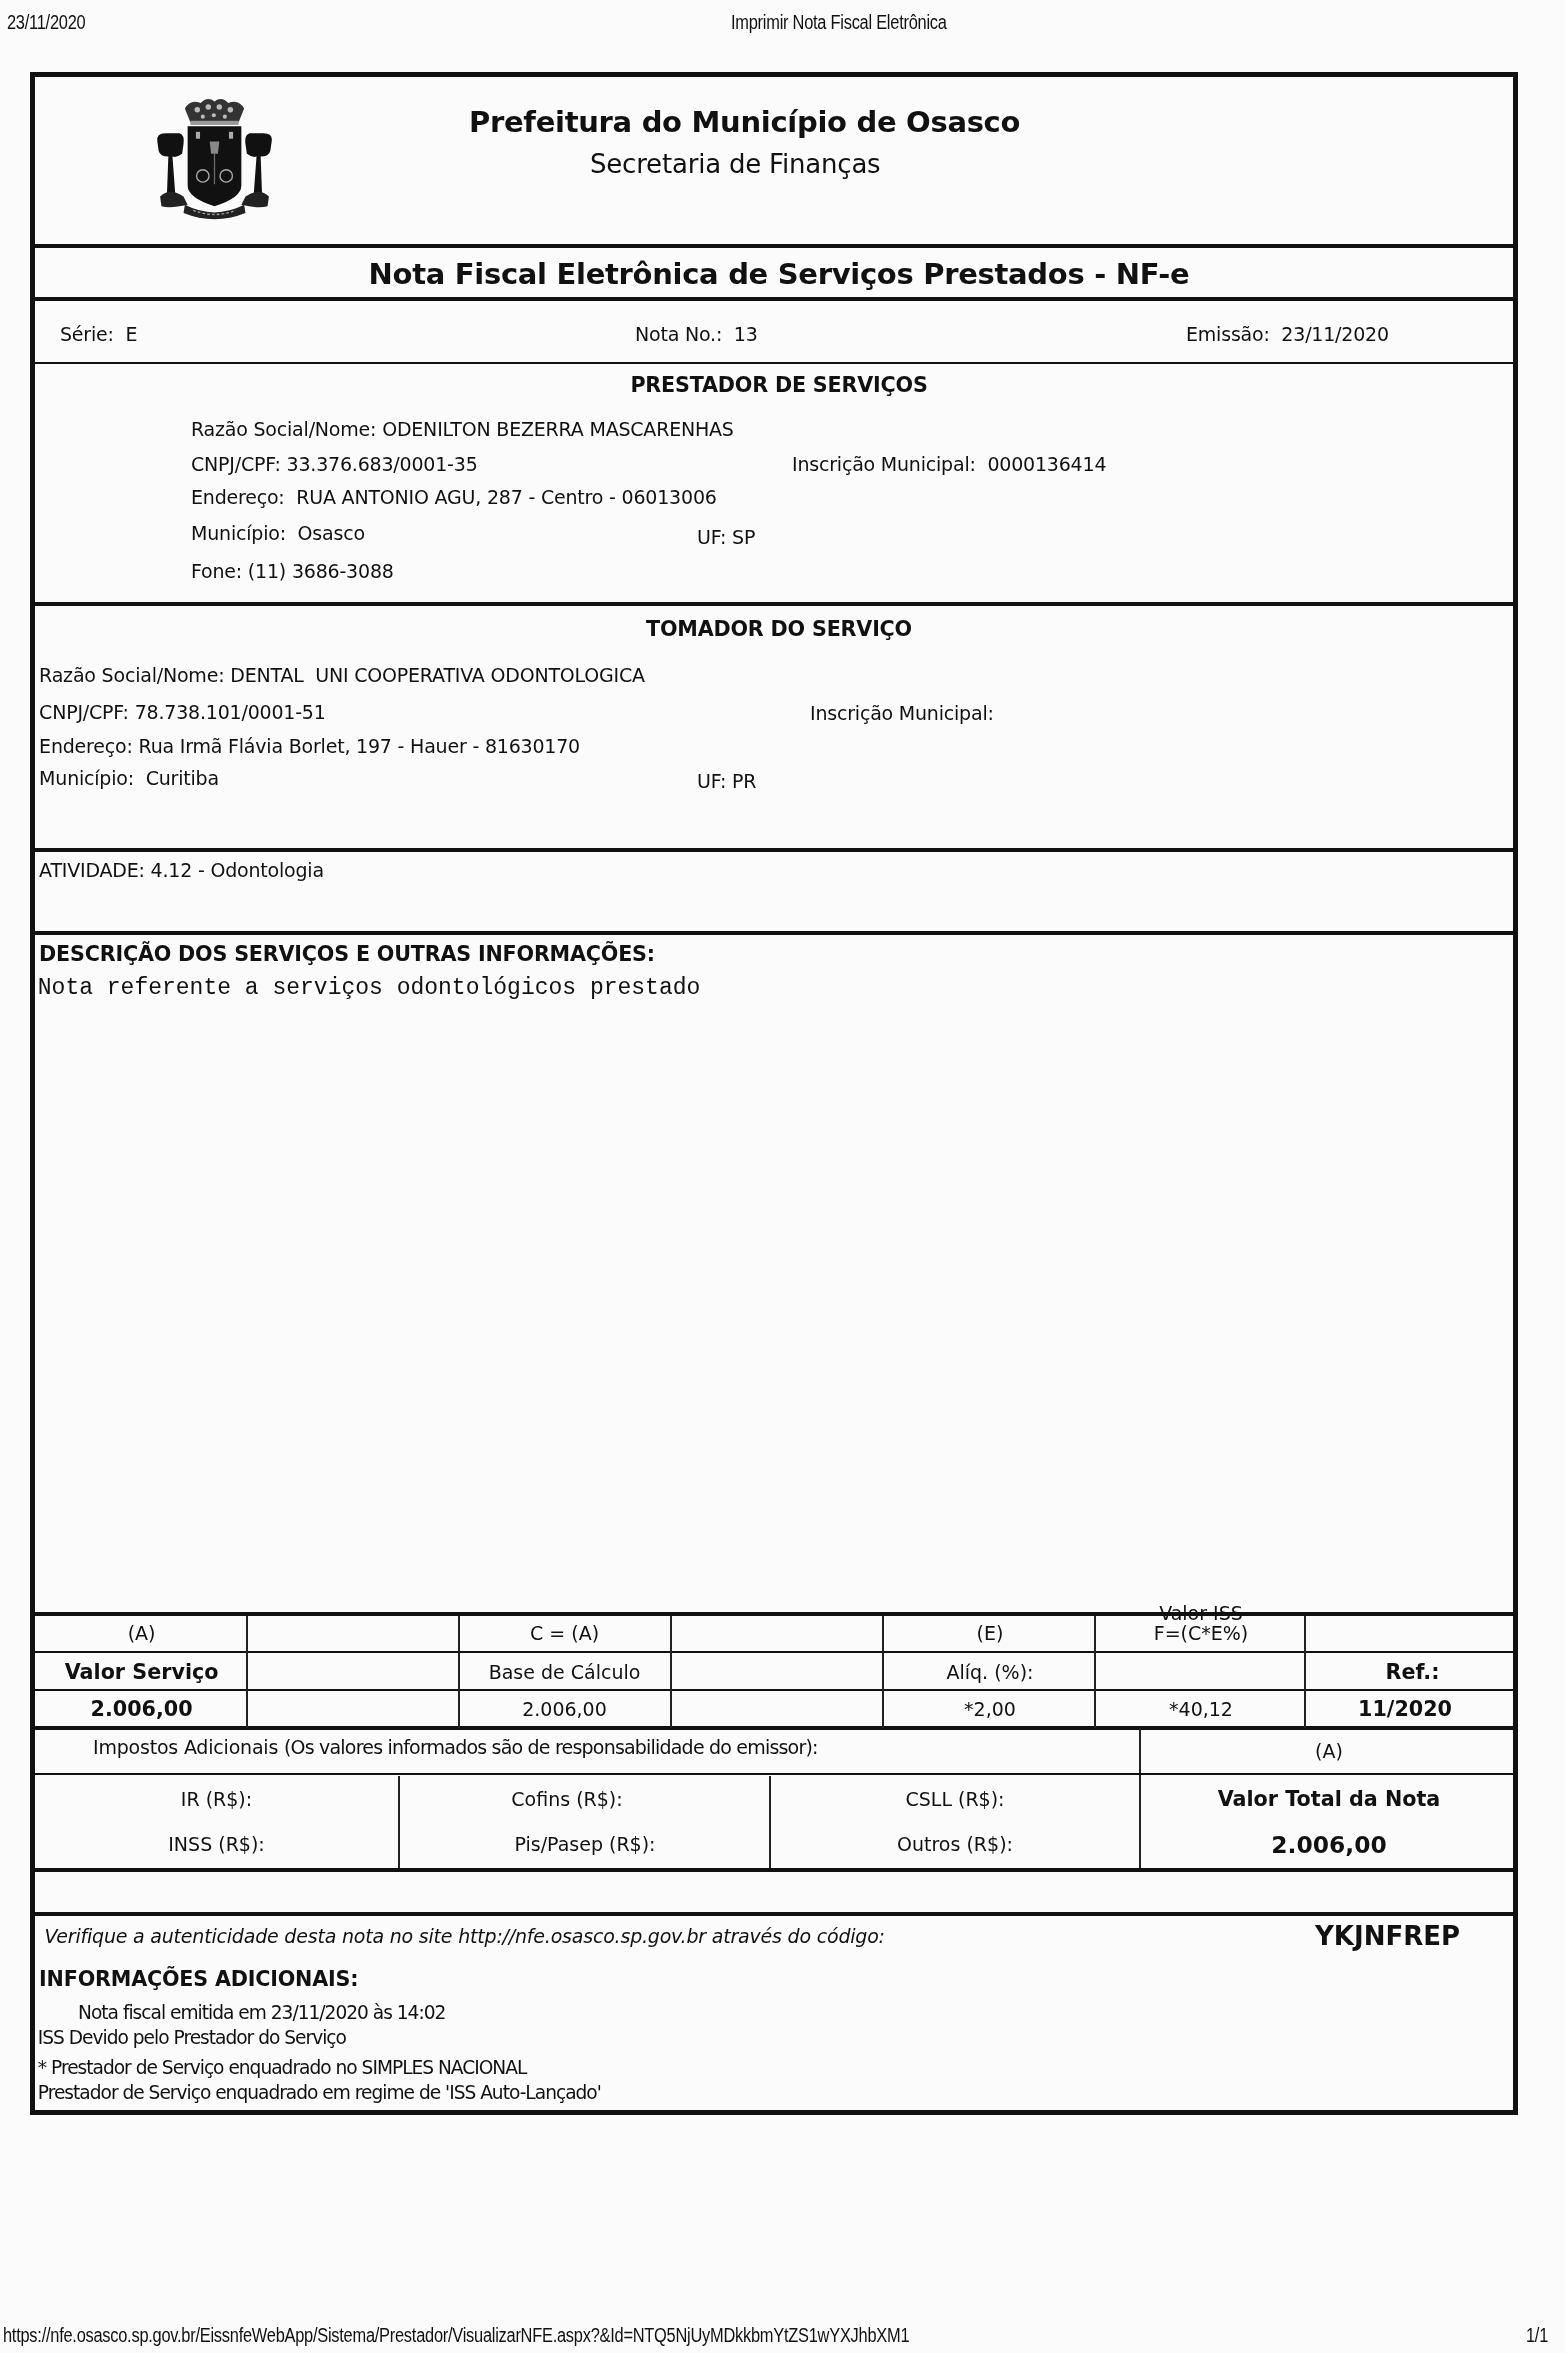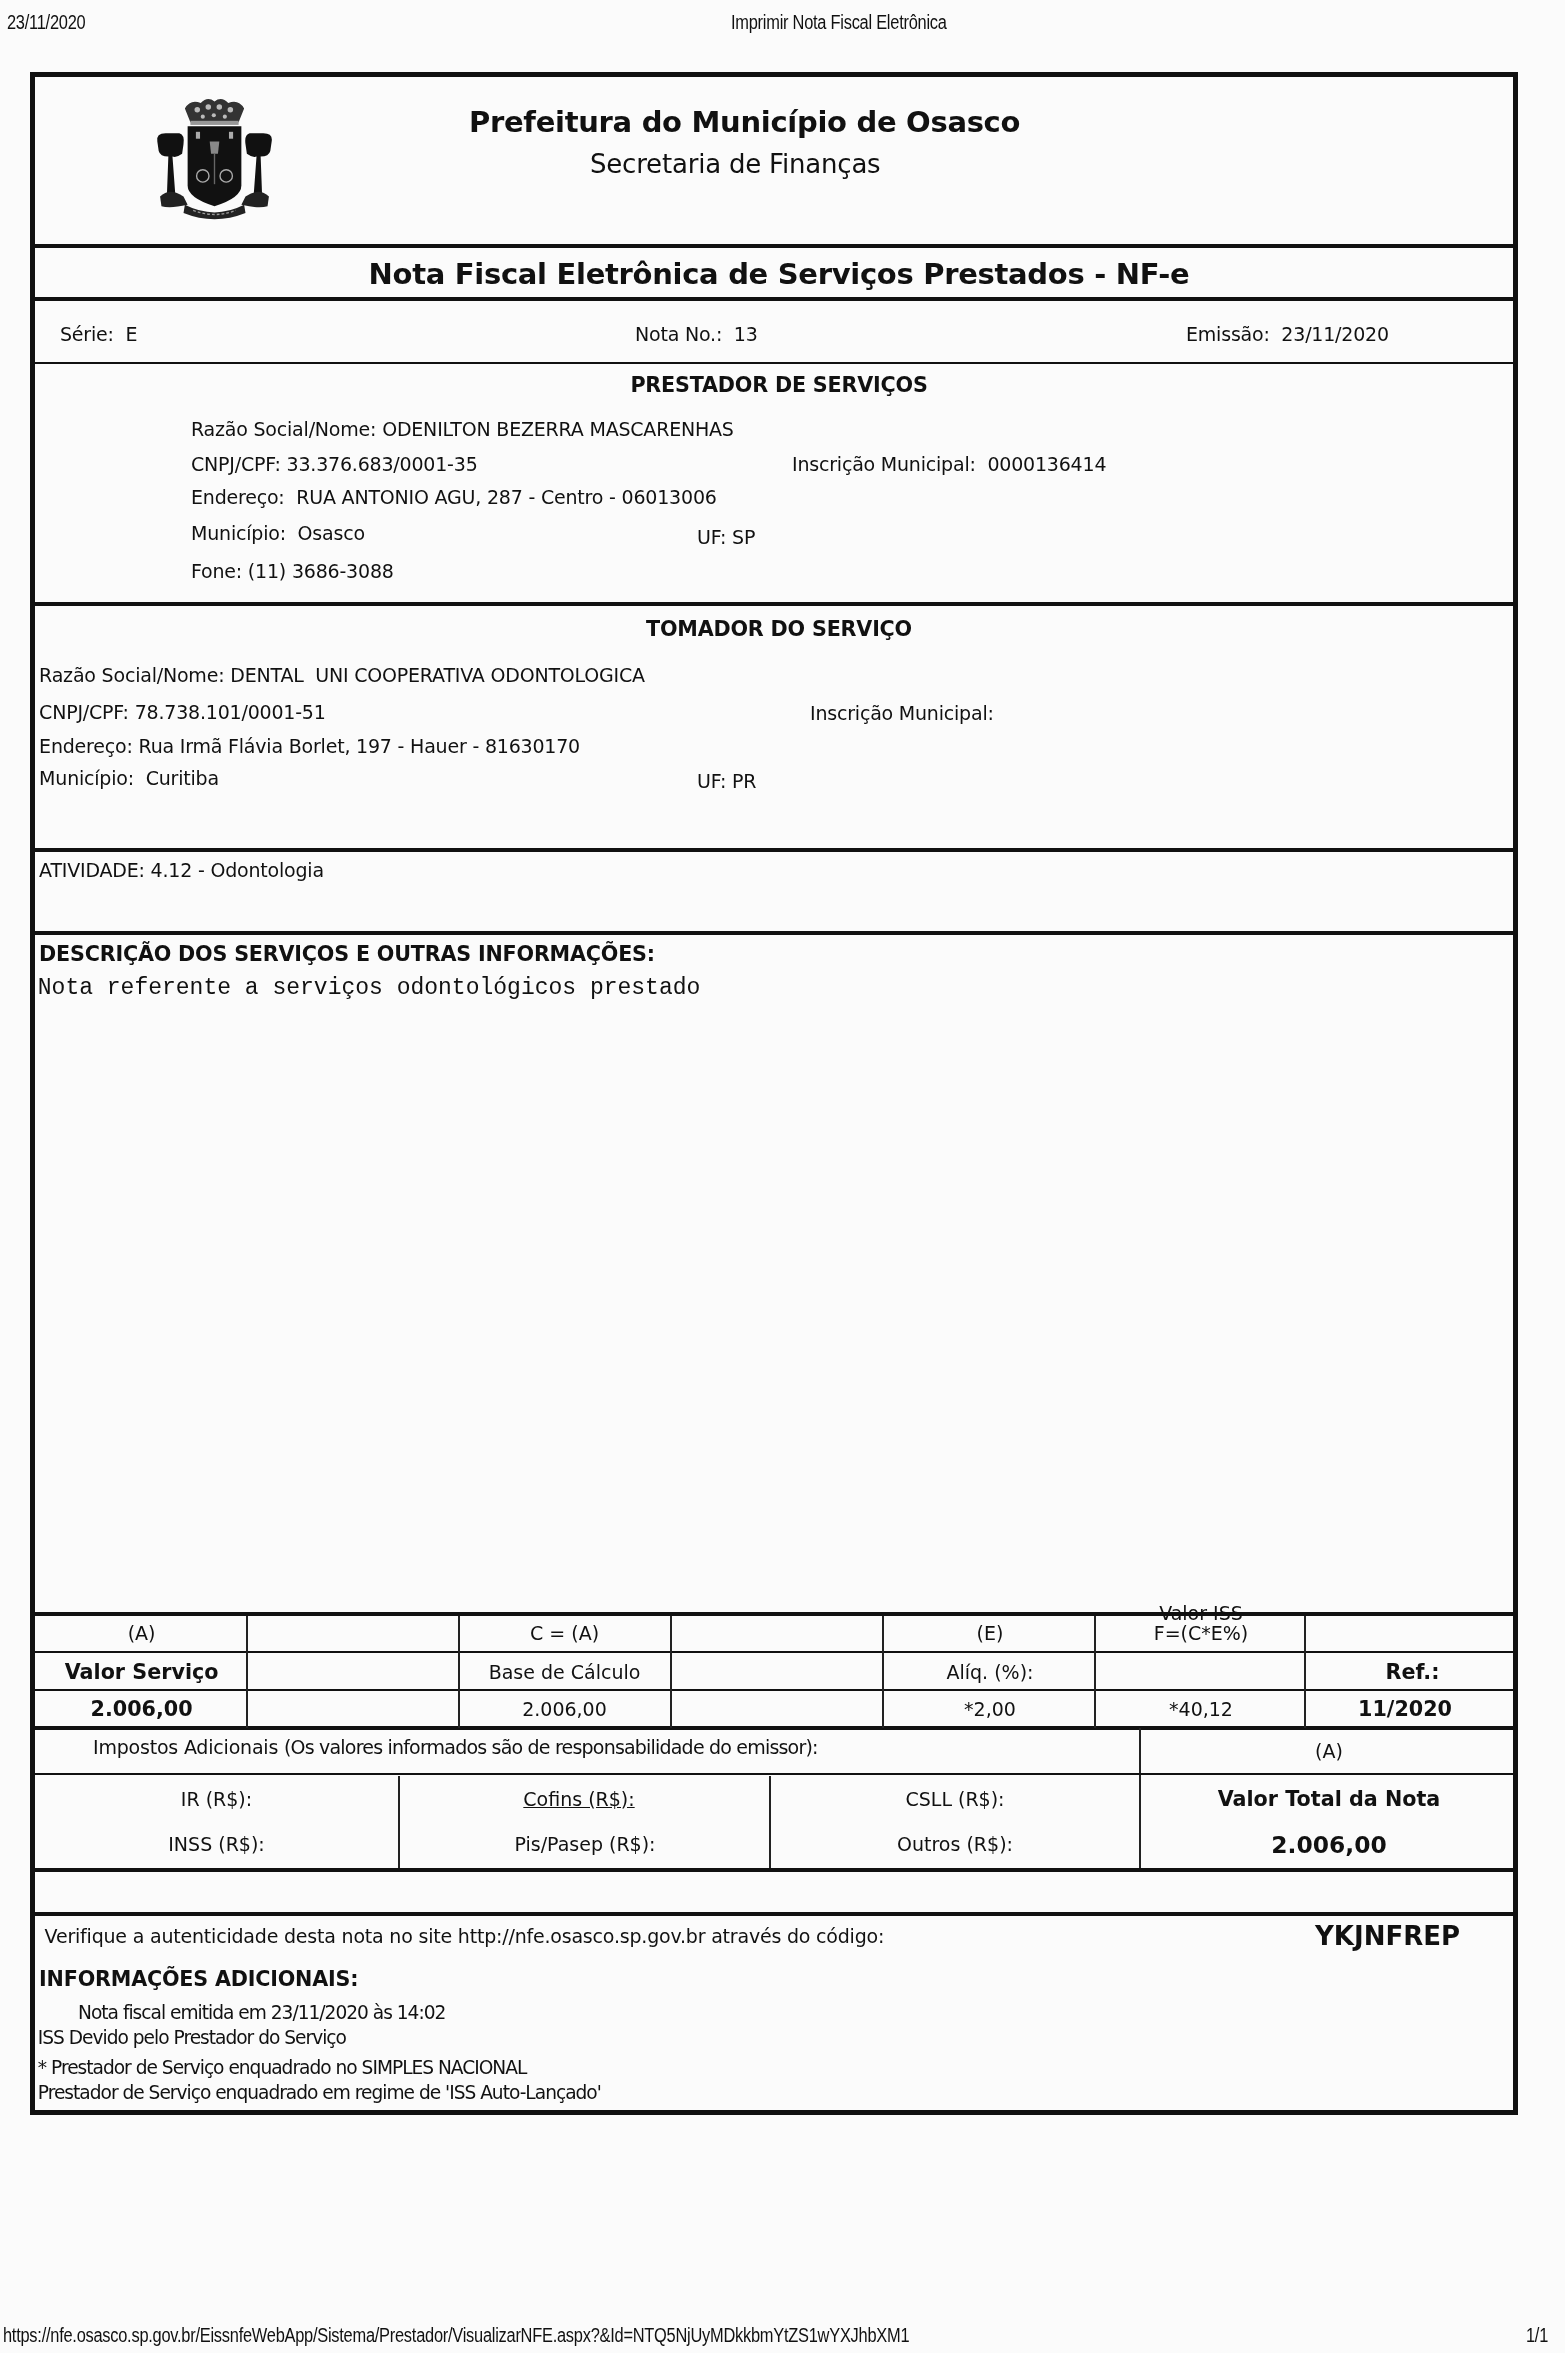--- a/index.html
+++ b/index.html
@@ -175,33 +175,33 @@
     <span style="letter-spacing:-0.8px;">(Os valores informados são de responsabilidade do emissor):</span>
   </div>
   <div class="vline" style="left:1104px; top:1651px; height:142px;"></div>
   <div class="cell" style="left:1106px; top:1652px; width:376px; height:44px;">(A)</div>
   <div class="hline thin" style="top:1696px;"></div>
 
   <div class="vline" style="left:363px; top:1699px; height:94px;"></div>
   <div class="vline" style="left:734px; top:1699px; height:94px;"></div>
 
   <div class="cell small" style="left:0px; top:1699px; width:363px; height:45px;">IR (R$):</div>
-  <div class="cell small" style="left:360px; top:1699px; width:368px; height:45px;text-decoration:underline;">Cofins (R$):</div>
+  <div class="cell small" style="left:348px; top:1699px; width:368px; height:45px;">Cofins (R$):</div>
   <div class="cell small" style="left:736px; top:1699px; width:368px; height:45px;">CSLL (R$):</div>
   <div class="cell small" style="left:0px; top:1744px; width:363px; height:45px;">INSS (R$):</div>
   <div class="cell small" style="left:366px; top:1744px; width:368px; height:45px;">Pis/Pasep (R$):</div>
   <div class="cell small" style="left:736px; top:1744px; width:368px; height:45px;">Outros (R$):</div>
 
   <div class="cell b" style="left:1106px; top:1699px; width:376px; height:45px;">Valor Total da Nota</div>
   <div class="cell b" style="left:1106px; top:1744px; width:376px; height:48px; font-size:23.4px;">2.006,00</div>
 
   <div class="hline" style="top:1791px;"></div>
   <div class="hline" style="top:1835px;"></div>
 
-  <div class="t" style="left:9.6px; top:1848px;">Verifique a autenticidade desta nota no site http://nfe.osasco.sp.gov.br através do código:</div>
+  <div class="t" style="left:9.6px; top:1848px;font-style:italic;">Verifique a autenticidade desta nota no site http://nfe.osasco.sp.gov.br através do código:</div>
   <div class="t code" style="left:1280px; top:1844px;">YKJNFREP</div>
 
   <div class="t sec-head" style="left:4.1px; top:1890px;">INFORMAÇÕES ADICIONAIS:</div>
   <div class="t info" style="left:3px; top:1925px;margin-left:40px;">Nota fiscal emitida em 23/11/2020 às 14:02</div>
   <div class="t info" style="left:2.8px; top:1950px;">ISS Devido pelo Prestador do Serviço</div>
   <div class="t info" style="left:2.8px; top:1980px;">* Prestador de Serviço enquadrado no SIMPLES NACIONAL</div>
   <div class="t info" style="left:2.8px; top:2005px;">Prestador de Serviço enquadrado em regime de 'ISS Auto-Lançado'</div>
 <div class="vline" style="left: 211px; top: 1539px; height: 112px;"></div>
     <div class="vline" style="left: 423px; top: 1539px; height: 112px;"></div>
     <div class="vline" style="left: 635px; top: 1539px; height: 112px;"></div>

